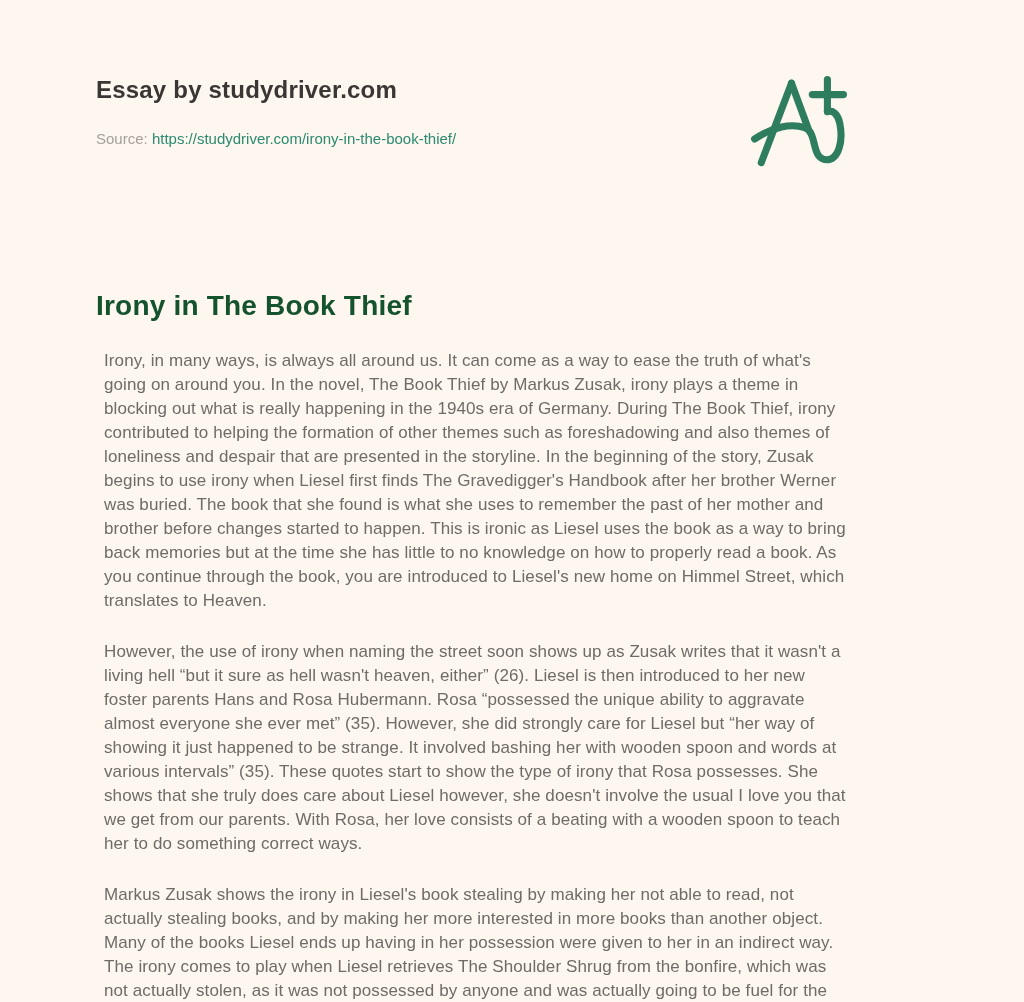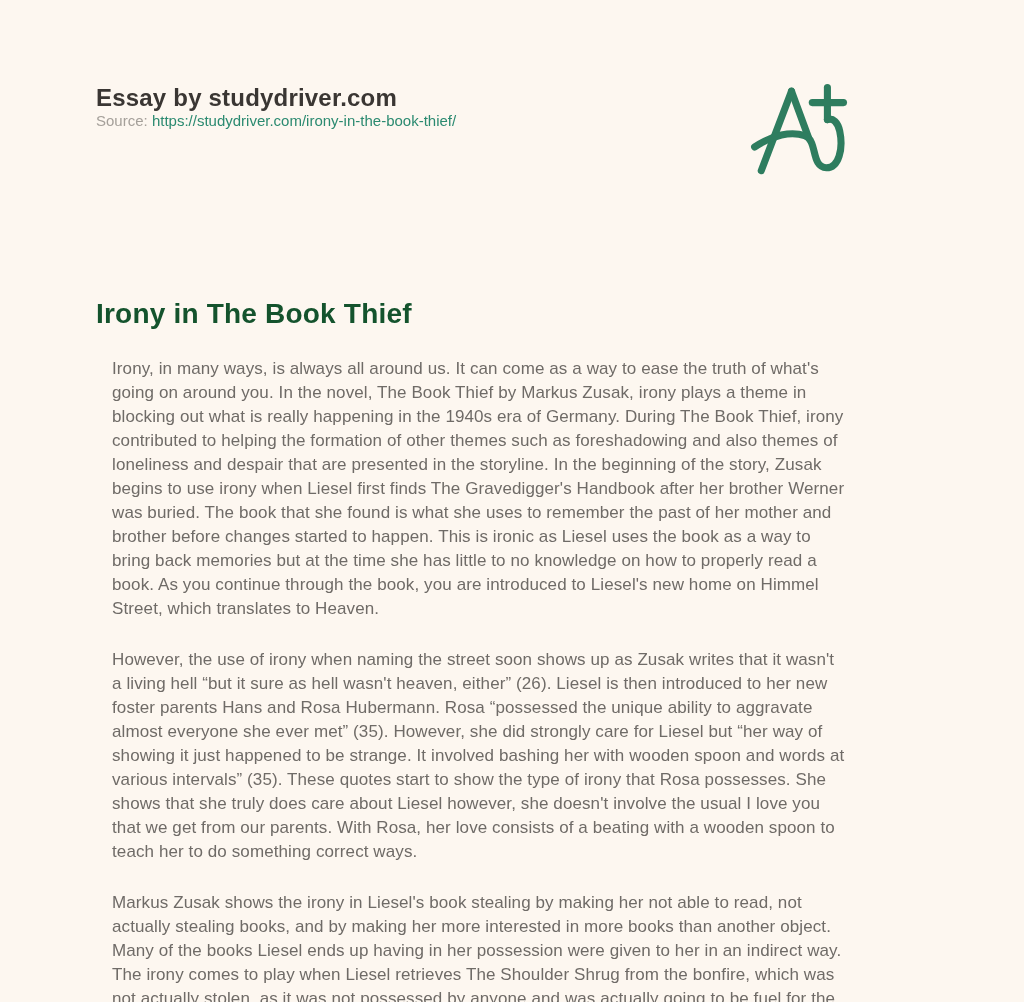--- a/index.html
+++ b/index.html
@@ -10,36 +10,37 @@
     width: 1024px;
     height: 1002px;
     background: #fdf7f0;
     font-family: "Liberation Sans", "DejaVu Sans", sans-serif;
     overflow: hidden;
   }
   .page {
     box-sizing: border-box;
     width: 944px;
     height: 1002px;
-    padding: 12px 96px;
+    padding: 4px 96px;
   }
   .header {
     display: flex;
     justify-content: space-between;
     align-items: flex-start;
     padding-top: 72px;
   }
   .header-title {
     margin: 0;
     font-size: 24px;
     font-weight: 700;
     color: #3a3633;
     letter-spacing: 0.2px;
   }
   .source-line {
+    margin-top: 26px;
     font-size: 15px;
     color: #a5a09a;
   }
   .source-link {
     color: #2b8a70;
     text-decoration: none;
     cursor: pointer;
   }
   .logo {
     width: 104px;
@@ -49,21 +50,21 @@
     flex: 0 0 auto;
   }
   .article-title {
     margin: 114px 0 0 0;
     font-size: 28px;
     font-weight: 700;
     color: #14532d;
     letter-spacing: 0.2px;
   }
   .essay-body p {
-    margin: 27px 0 0 16px;
+    margin: 27px 0 0 8px;
     font-size: 17px;
     line-height: 24px;
     color: #6f6b67;
     letter-spacing: 0.1px;
   }
 </style>
 </head>
 <body>
 
 <div class="page">

